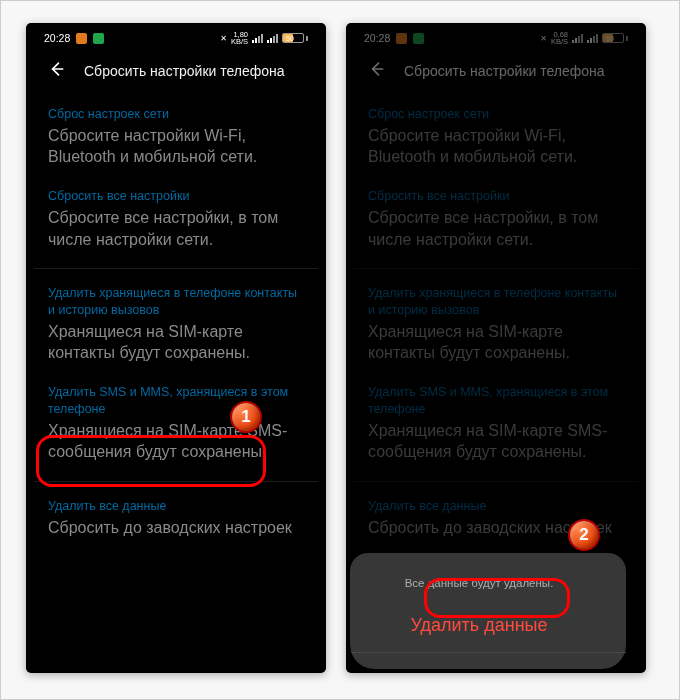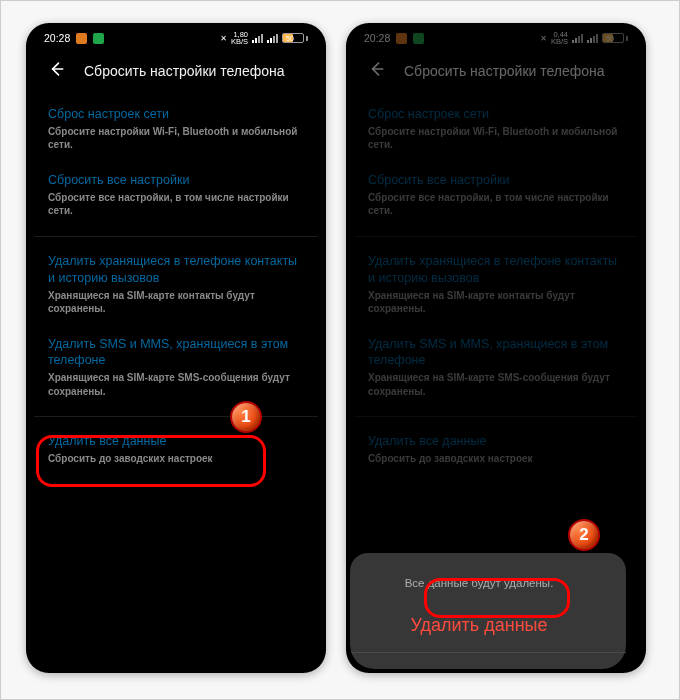--- a/index.html
+++ b/index.html
@@ -11,21 +11,21 @@
     font-family: -apple-system, "Helvetica Neue", Arial, sans-serif;
     display: flex;
     gap: 20px;
     padding: 22px 25px;
     position: relative;
   }
   .phone {
     width: 300px;
     height: 650px;
     background: #000;
-    border-radius: 23px;
+    border-radius: 5px;
     padding: 4px;
     box-shadow: 0 2px 10px rgba(0,0,0,0.3);
     position: relative;
   }
   .screen {
     width: 100%;
     height: 100%;
     background: #000;
     border-radius: 24px;
     overflow: hidden;
@@ -75,21 +75,21 @@
     padding: 10px 16px 8px 16px;
   }
   .back-icon svg { width:20px; height:20px; stroke:#fff; }
   .header-title { font-size: 14px; font-weight:500;text-align:center; }
 
   .content { padding: 6px 4px 0 4px; }
   .item {
     padding: 9px 14px 11px 14px;
   }
   .item-title { font-size: 12.5px; color:#0369a1; line-height:1.35; margin-bottom:2px;}
-  .item-sub { font-size: 10px; color:#8a8a8a; line-height:1.35;font-weight:bold;}
+  .item-sub { font-size: 16px; color:#8a8a8a; line-height:1.35;}
   .divider { height:0; border-top:1px solid #1c1c1c; margin:7px 0; }
 
   
   .highlight-box {
     position: absolute;
     border: 3px solid #ff0101;
     border-radius: 16px;
     pointer-events: none;
   }
   .badge {
@@ -222,21 +222,21 @@
   <div class="screen dimmed">
 
     <div class="status-bar">
       <div class="status-left">
         <span>20:28</span>
         <span class="sq orange"></span>
         <span class="sq green"></span>
       </div>
       <div class="status-right">
         <span>✕</span>
-        <span class="speed" style="white-space:pre;">0,44
+        <span class="speed" style="white-space:pre;">0,68
 KB/S</span>
         <span class="signal">
             <i></i>
             <i></i>
             <i></i>
             <i></i>
           </span>
         <span class="signal">
             <i></i>
             <i></i>

